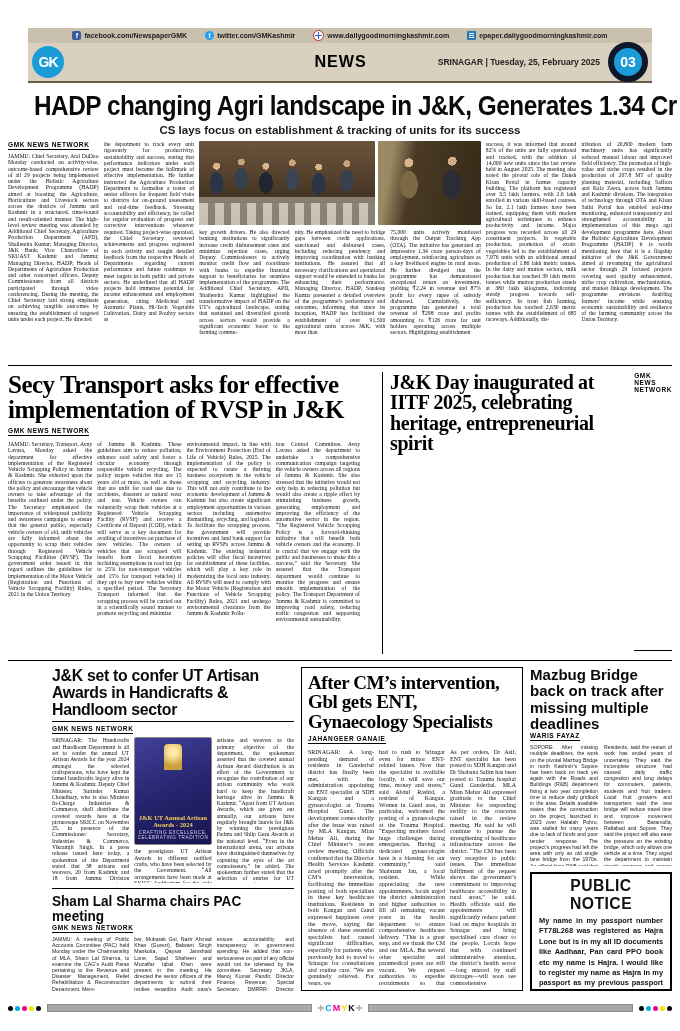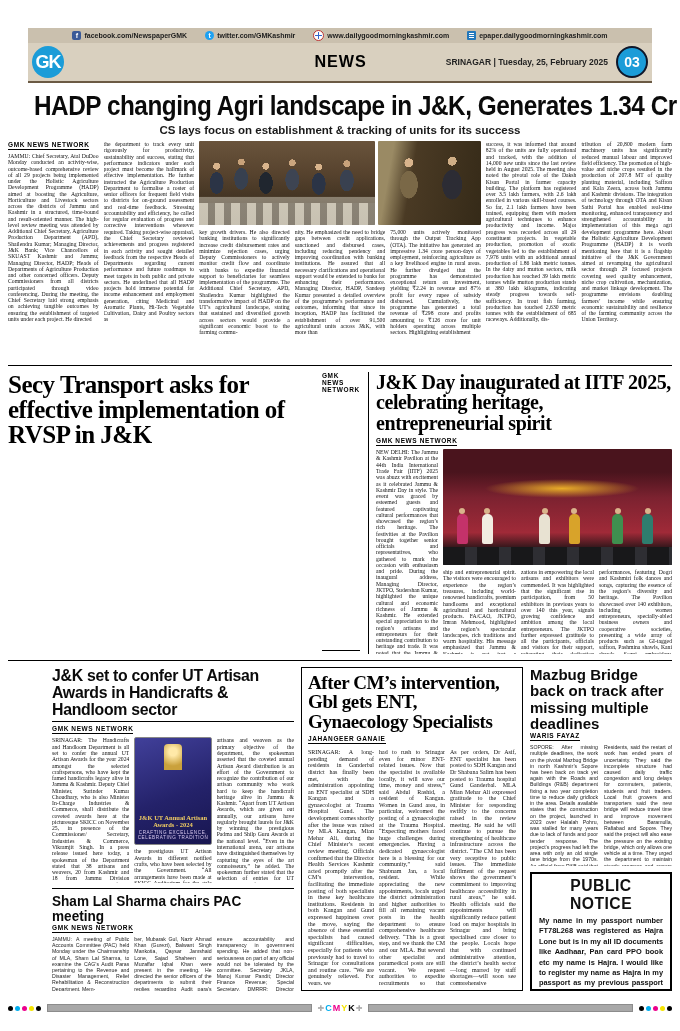--- a/index.html
+++ b/index.html
@@ -19,32 +19,32 @@
   .sicon.gl{background:#fff;border:1.5px solid #b33;border-radius:50%;position:relative;}
   .sicon.gl::after{content:"";position:absolute;inset:1px;border-radius:50%;
         background:linear-gradient(90deg,transparent 45%,#36c 45% 55%,transparent 55%),
                    linear-gradient(0deg,transparent 45%,#36c 45% 55%,transparent 55%);}
   .sicon.ep{background:#2277bb;border-radius:1px;position:relative;}
   .sicon.ep::after{content:"";position:absolute;left:2px;right:2px;top:2px;height:1px;background:#fff;
         box-shadow:0 2px 0 #fff,0 4px 0 #fff;}
   .mast-row{height:38px;background:#d9d0bf;display:flex;align-items:center;padding:0 4px;}
   .brand{display:flex;align-items:center;gap:5px;flex:1;}
   .gk-circle{width:32px;height:32px;border-radius:50%;background:#1b9cd8;color:#fff;font-weight:bold;
-             font-size:18px;display:flex;align-items:center;justify-content:center;letter-spacing:-1px;}
+             font-size:14px;display:flex;align-items:center;justify-content:center;letter-spacing:-1px;}
   .brand-text{line-height:1;}
   .good-morning{font-family:"Liberation Serif","DejaVu Serif",serif;font-size:12px;color:#111;letter-spacing:.5px;}
   .kashmir{position:relative;font-family:"DejaVu Serif","Liberation Serif",serif;font-weight:bold;
            font-size:20px;color:#1b9cd8;letter-spacing:0;}
   .kashmir::after{content:"";position:absolute;width:4px;height:4px;border-radius:50%;background:#e03232;
            right:14px;top:0;}
   .section-title{flex:0 0 auto;font-weight:900;font-size:17px;letter-spacing:1px;color:#000;transform:scaleX(.95);}
   .date-area{flex:1;display:flex;align-items:center;justify-content:flex-end;gap:8px;}
   .dateline{font-size:8.5px;font-weight:bold;color:#222;}
   .page-circle{width:28px;height:28px;border-radius:50%;background:#1b9cd8;color:#fff;font-weight:bold;
-               font-size:14px;display:flex;align-items:center;justify-content:center;border:2px solid #0f172a;}
+               font-size:14px;display:flex;align-items:center;justify-content:center;border:6px solid #0f172a;}
   
   .h-main{margin:8px 0 2px 0;text-align:center;font-weight:900;font-size:27px;letter-spacing:-.5px;
           color:#0a0a0a;transform:scaleX(.9);white-space:nowrap;}
   .a1-sub{text-align:center;font-size:11.5px;font-weight:bold;color:#1a1a1a;margin:2px 0 5px 0;}
   .a1-body{margin:0 8px;display:grid;grid-template-columns:repeat(7,1fr);gap:5px;height:218px;overflow:hidden;}
   .ncol{overflow:hidden;}
   .serifbody{font-family:"Liberation Serif","DejaVu Serif",serif;font-size:5.7px;line-height:1.1;
              text-align:justify;color:#111;margin:0;}
   .sansbody{font-family:"Liberation Sans","DejaVu Sans",sans-serif;font-size:5.2px;line-height:1.2;
             text-align:justify;color:#222;margin:0;}
@@ -75,26 +75,26 @@
       radial-gradient(circle 4.5px at 30% 26%,#d9b48c 97%,transparent),
       radial-gradient(ellipse 9px 14px at 30% 52%,#7a6847 97%,transparent),
       radial-gradient(circle 4.5px at 72% 24%,#cfae86 97%,transparent),
       radial-gradient(ellipse 10px 15px at 72% 52%,#2c2c34 97%,transparent),
       linear-gradient(100deg,#9a8a64 0 14%,#4a3a24 34%,#352a18 100%);}
   .a1-mid-cols{flex:1;display:grid;grid-template-columns:repeat(3,1fr);gap:5px;overflow:hidden;}
   hr.black{border:none;border-top:1.5px solid #000;margin:6px 8px;}
   hr.thin{border:none;border-top:1px solid #000;margin:3px 0;}
   
   .row2{margin:0 8px;display:flex;height:282px;overflow:hidden;}
-  .art2{width:352px;padding-right:8px;border-right:1px solid #000;display:flex;}
+  .art2{width:352px;padding-right:22px;border-right:1px solid #000;display:flex;flex-direction:column;}
   .hserif{font-family:"Liberation Serif","DejaVu Serif",serif;font-weight:bold;color:#000;margin:0;}
   .art2 .hserif{font-size:25px;line-height:1.0;letter-spacing:-.5px;margin-bottom:5px;}
   .art2-cols{display:flex;gap:5px;flex:1;overflow:hidden;margin-top:2px;}
   .art2-cols .ncol{flex:1;}
-  .art3{flex:1;padding-left:7px;display:flex;flex-direction:column;}
+  .art3{flex:1;padding-left:7px;display:flex;flex-direction:row;}
   .art3 .hserif{font-size:20px;line-height:1.02;letter-spacing:-.4px;margin-bottom:4px;}
   .art3-body{display:flex;gap:5px;flex:1;overflow:hidden;}
   .art3-c1{width:62px;flex:0 0 auto;overflow:hidden;}
   .art3-right{flex:1;display:flex;flex-direction:column;gap:4px;overflow:hidden;}
   .photo-stage{height:116px;background:linear-gradient(180deg,#4a141d 0 20%,#7c2230 42%,#a02a38 72%,#1a1214 88%,#0c0a0a 100%);}
   .stage-glow{position:absolute;left:18%;right:14%;top:26%;height:16%;
       background:radial-gradient(ellipse at 50% 50%,rgba(255,198,40,.85),rgba(255,198,40,0) 70%);}
   .stage-floor{position:absolute;left:0;right:0;bottom:0;height:16%;
       background:repeating-linear-gradient(90deg,#18181a 0 22px,#2e2e33 22px 34px);}
   .dancer{position:absolute;bottom:18%;width:11px;height:30px;border-radius:5px 5px 2px 2px;}

